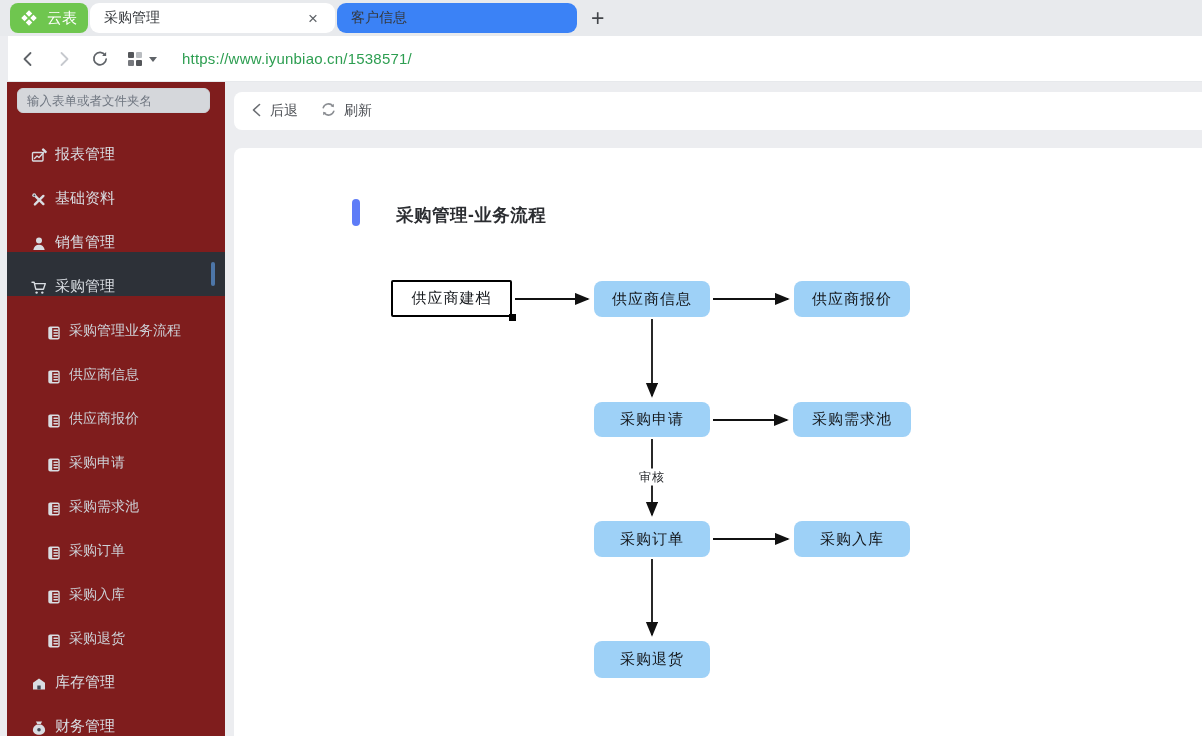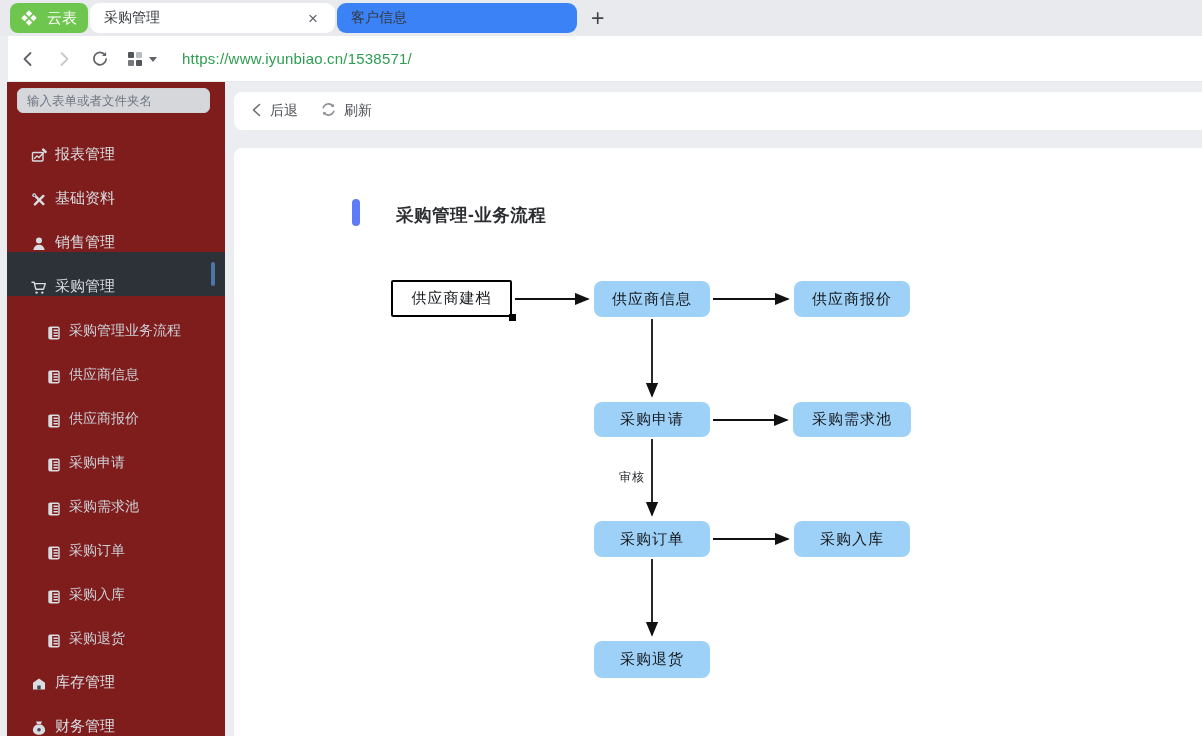--- a/index.html
+++ b/index.html
@@ -323,16 +323,16 @@
       </div>
       <div class="flow-node" style="left: 594px; top: 521px; width: 116px; height: 36px; background: rgb(158, 209, 247);">
         <span>采购订单</span>
       </div>
       <div class="flow-node" style="left: 794px; top: 521px; width: 116px; height: 36px; background: rgb(158, 209, 247);">
         <span>采购入库</span>
       </div>
       <div class="flow-node" style="left: 594px; top: 641px; width: 116px; height: 37px; background: rgb(158, 209, 247);">
         <span>采购退货</span>
       </div>
-      <div class="edge-label" style="left: 632px; top: 477px;">审核</div>
+      <div class="edge-label" style="left: 652px; top: 477px;">审核</div>
     </div>
 
 </div>
 
 </body></html>

